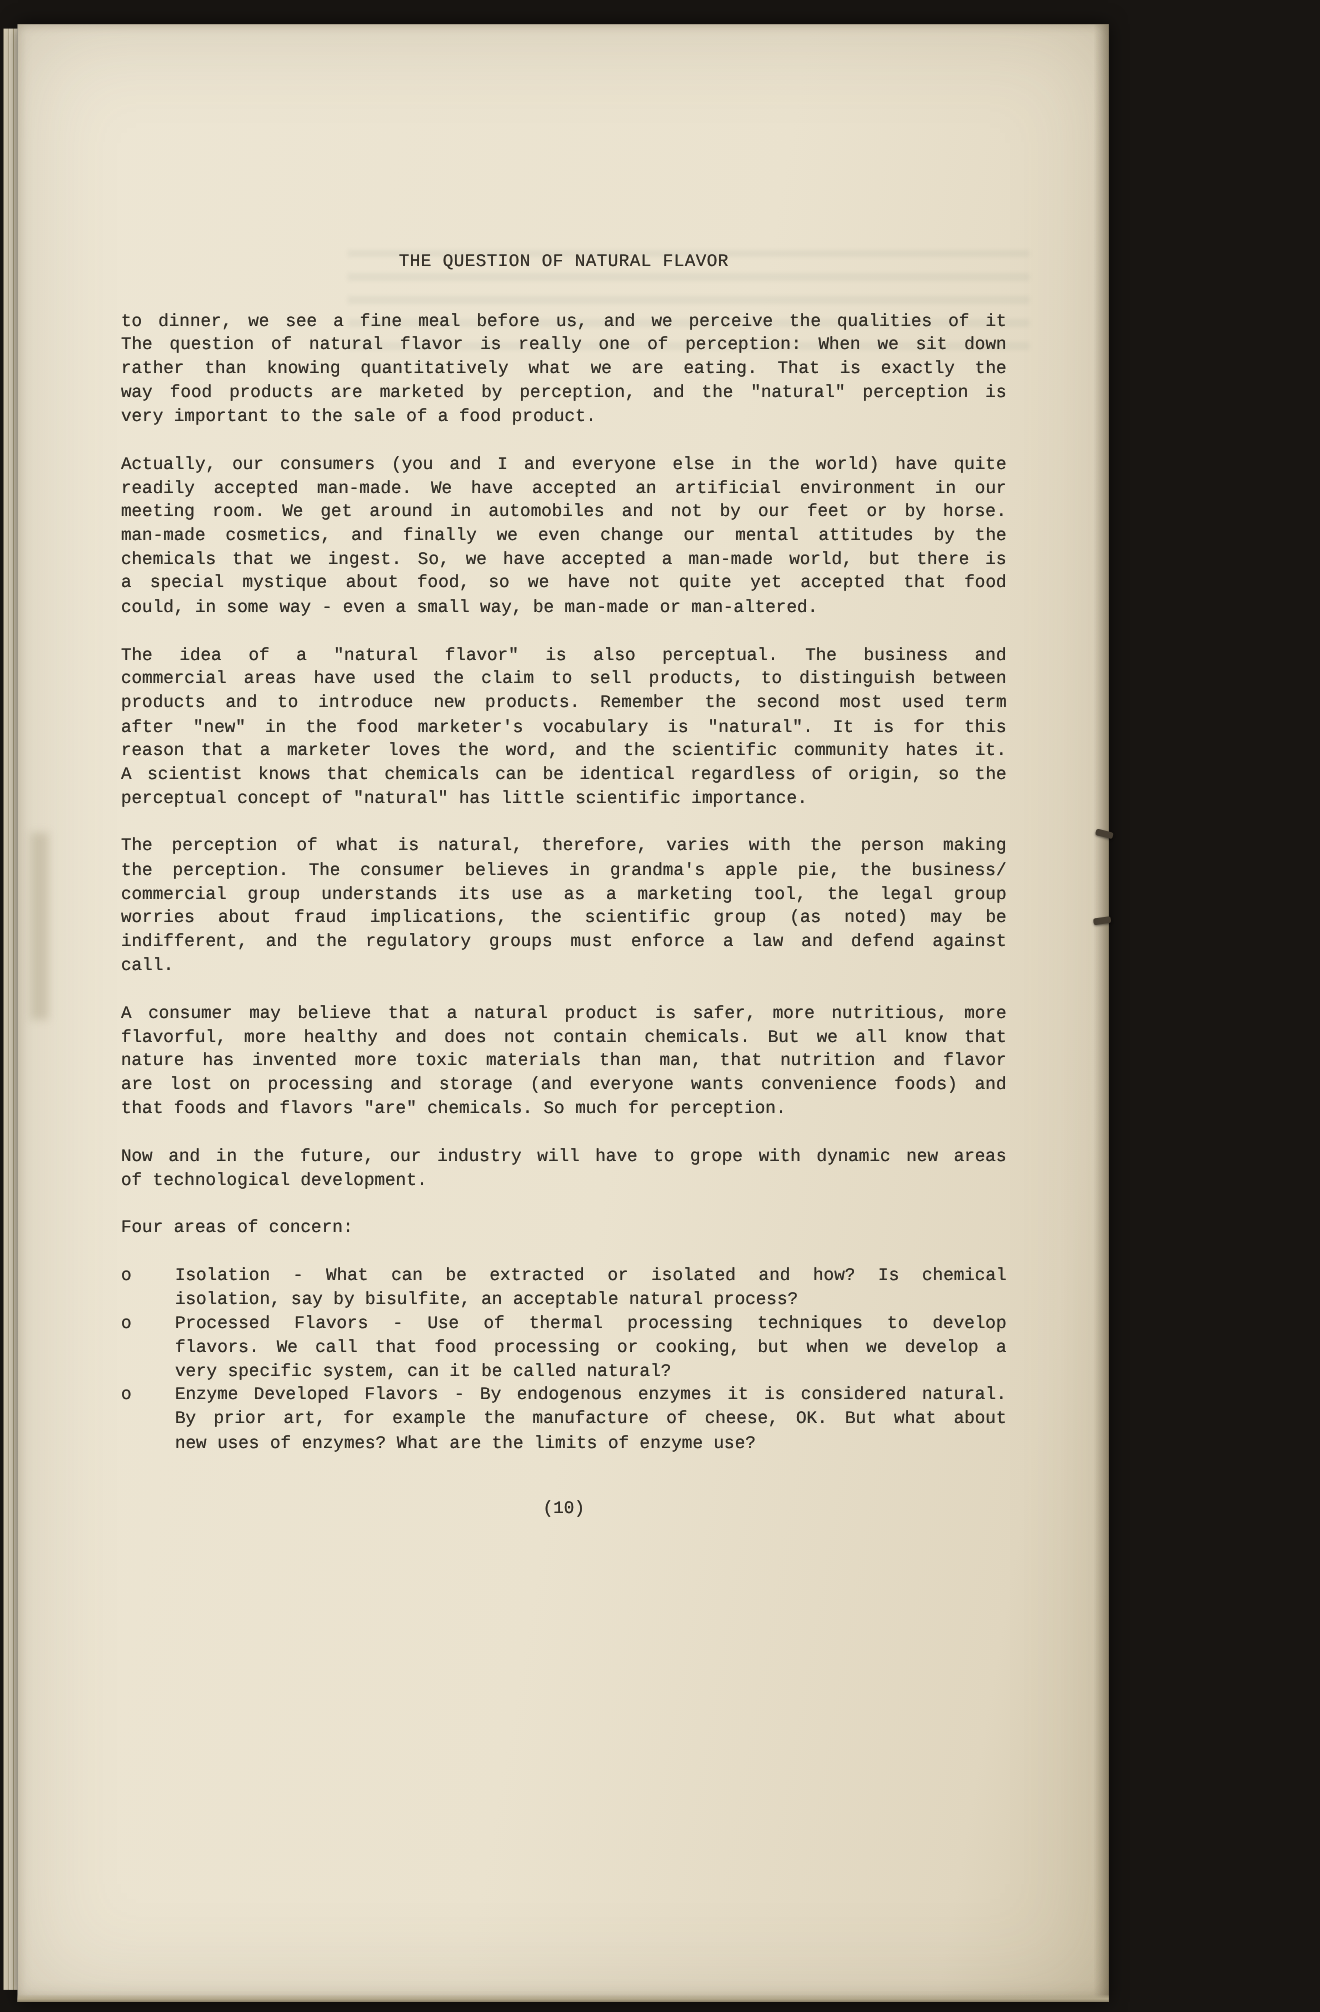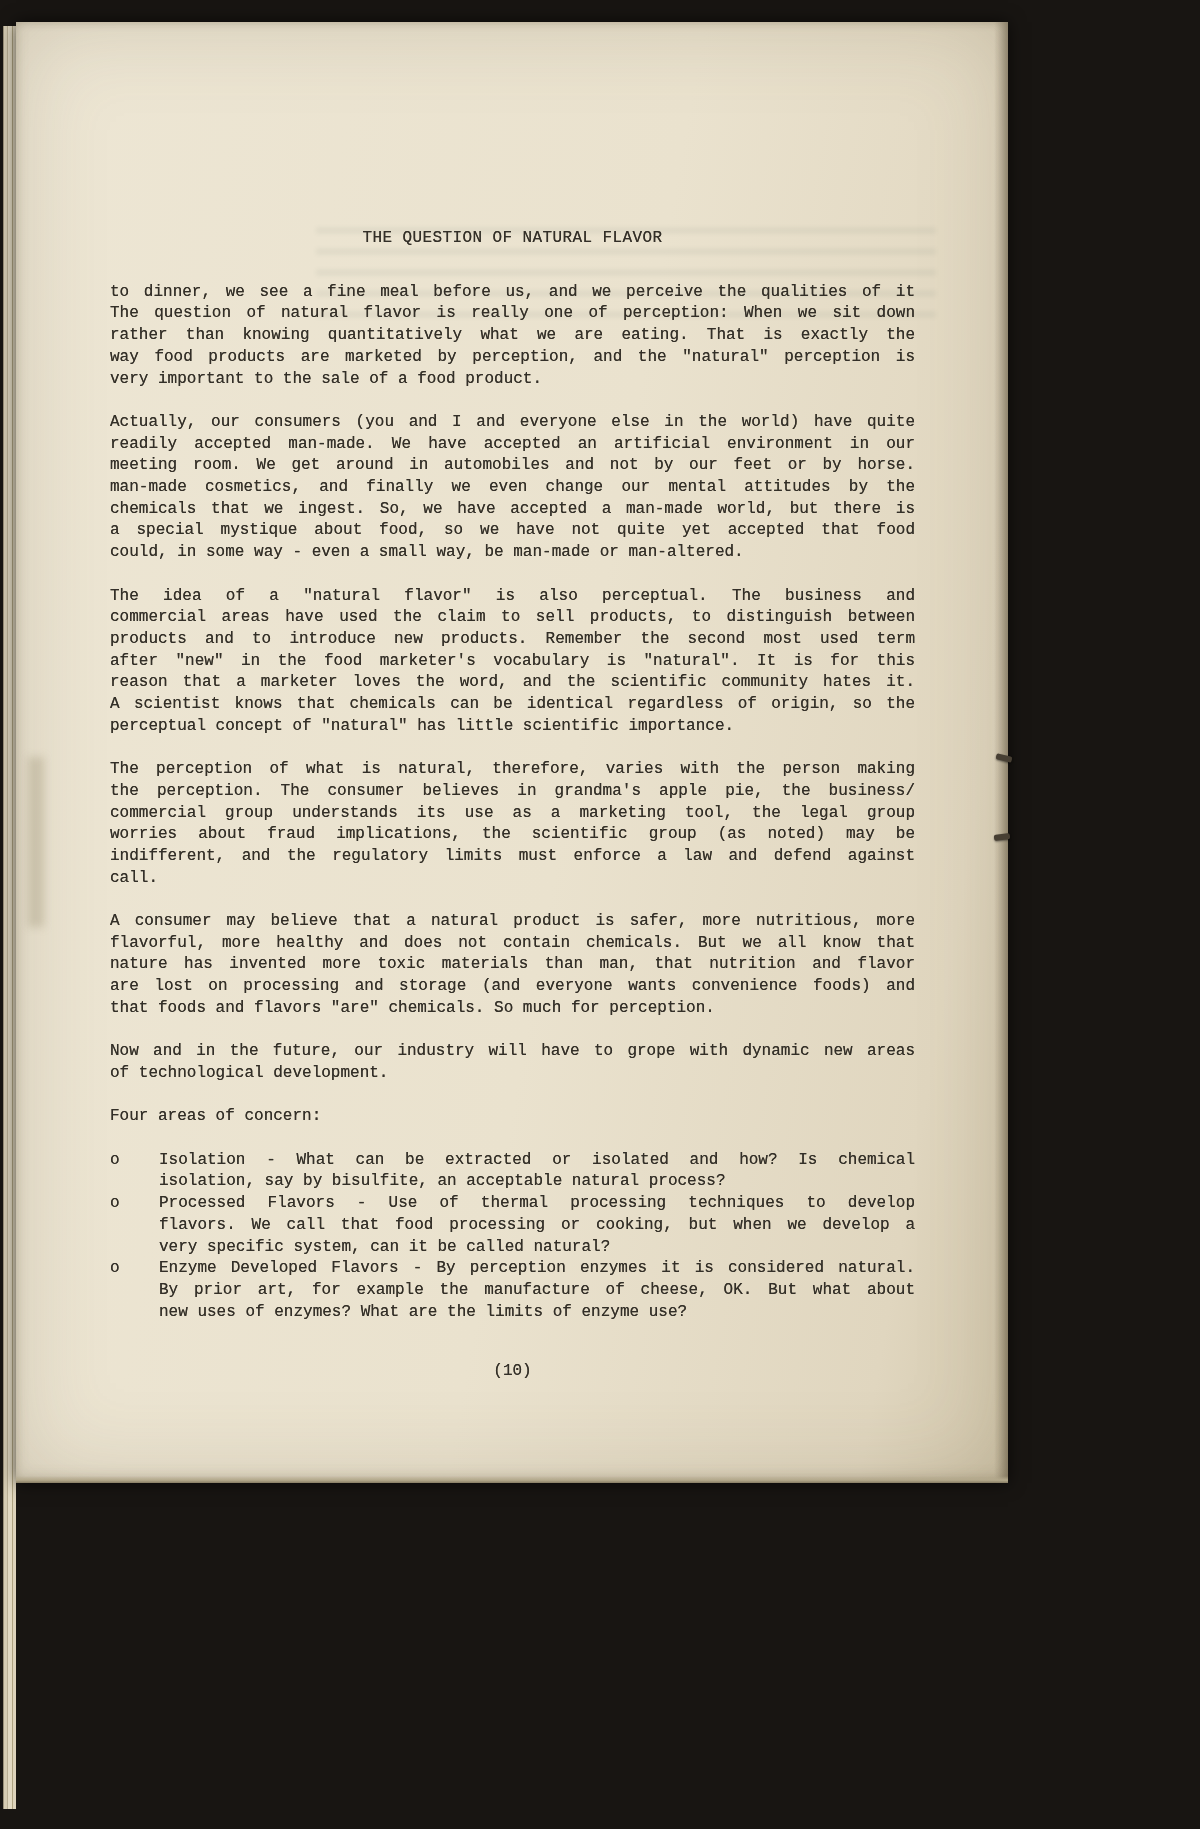--- a/index.html
+++ b/index.html
@@ -8,21 +8,21 @@
     background:#181512;
     font-family:"Liberation Mono","DejaVu Sans Mono",monospace;
   }
   .edge-stack{
     position:absolute;left:3px;top:26px;width:13px;height:1783px;
     background:repeating-linear-gradient(90deg,
       #9a9079 0 1px,#d6ccb3 1px 4px,#baaf94 4px 5px,
       #e3dac3 5px 9px,#aea381 9px 10px,#ddd3bb 10px 13px);
   }
   .page{
-    position:absolute;left:16px;top:22px;width:992px;height:1461px;
+    position:absolute;left:16px;top:22px;width:992px;height:1798px;
     background:linear-gradient(100deg,#ede6d4 0%,#eae2ce 55%,#e0d6bf 88%,#d2c7ac 100%);
     box-shadow:inset 0 0 90px rgba(105,92,66,.22),
                inset -3px 0 10px rgba(90,78,55,.28),
                inset 0 -6px 14px rgba(90,78,55,.20),
                0 0 16px rgba(0,0,0,.65);
   }
   .ghost{
     position:absolute;left:300px;top:200px;width:620px;height:100px;
     opacity:.07;filter:blur(2px);
     background:repeating-linear-gradient(180deg,transparent 0 5px,#5d6e62 5px 12px,transparent 12px 21px);
@@ -101,21 +101,21 @@
         <div class="jl">after "new" in the food marketer's vocabulary is "natural".  It is for this</div>
         <div class="jl">reason that a marketer loves the word, and the scientific community hates it.</div>
         <div class="jl">A scientist knows that chemicals can be identical regardless of origin, so the</div>
         <div class="jl ll">perceptual concept of "natural" has little scientific importance.</div>
       </div>
     <div class="para">
         <div class="jl">The perception of what is natural, therefore, varies with the person making</div>
         <div class="jl">the perception.  The consumer believes in grandma's apple pie, the business/</div>
         <div class="jl">commercial group understands its use as a marketing tool, the legal group</div>
         <div class="jl">worries about fraud implications, the scientific group (as noted) may be</div>
-        <div class="jl">indifferent, and the regulatory limits must enforce a law and defend against</div>
+        <div class="jl">indifferent, and the regulatory groups must enforce a law and defend against</div>
         <div class="jl ll">call.</div>
       </div>
     <div class="para">
         <div class="jl">A consumer may believe that a natural product is safer, more nutritious, more</div>
         <div class="jl">flavorful, more healthy and does not contain chemicals.  But we all know that</div>
         <div class="jl">nature has invented more toxic materials than man, that nutrition and flavor</div>
         <div class="jl">are lost on processing and storage (and everyone wants convenience foods) and</div>
         <div class="jl ll">that foods and flavors "are" chemicals.  So much for perception.</div>
       </div>
     <div class="para">
@@ -139,21 +139,21 @@
         <span class="marker">o</span>
         <div class="item-lines">
             <div class="jl">Processed Flavors - Use of thermal processing techniques to develop</div>
             <div class="jl">flavors.  We call that food processing or cooking, but when we develop a</div>
             <div class="jl ll">very specific system, can it be called natural?</div>
           </div>
       </div>
       <div class="list-item">
         <span class="marker">o</span>
         <div class="item-lines">
-            <div class="jl">Enzyme Developed Flavors - By perception enzymes it is considered natural.</div>
+            <div class="jl">Enzyme Developed Flavors - By endogenous enzymes it is considered natural.</div>
             <div class="jl">By prior art, for example the manufacture of cheese, OK.  But what about</div>
             <div class="jl ll">new uses of enzymes?  What are the limits of enzyme use?</div>
           </div>
       </div>
     </div>
 
     <div class="pageno">(10)</div>
   </div>
 </div>
 

